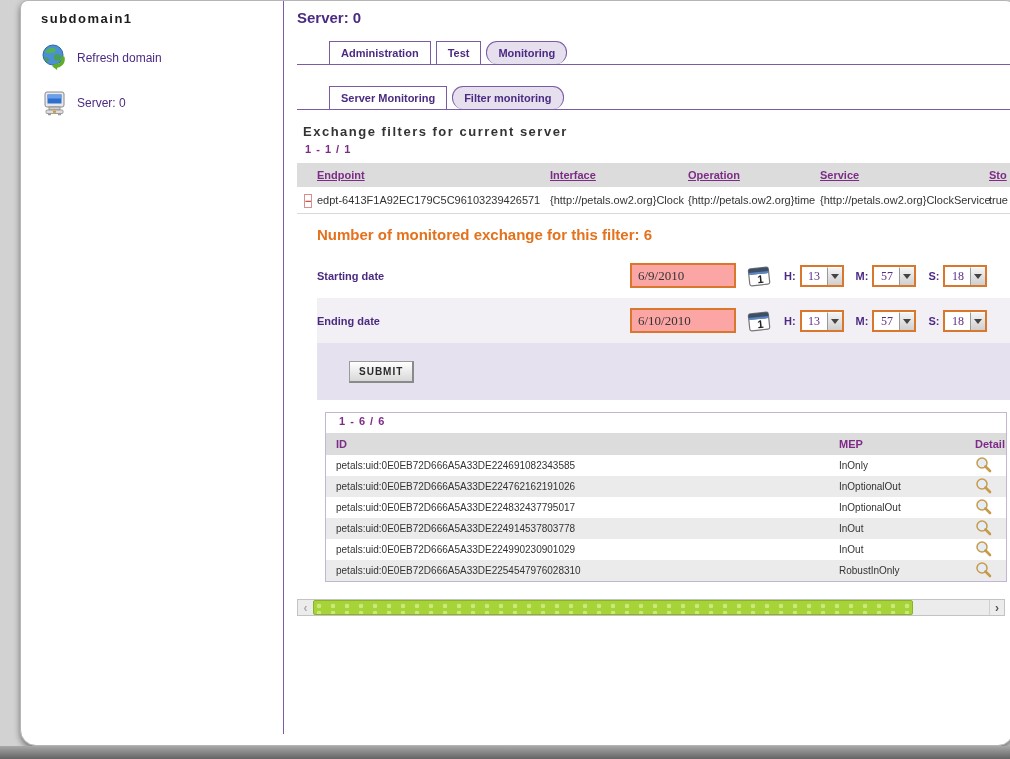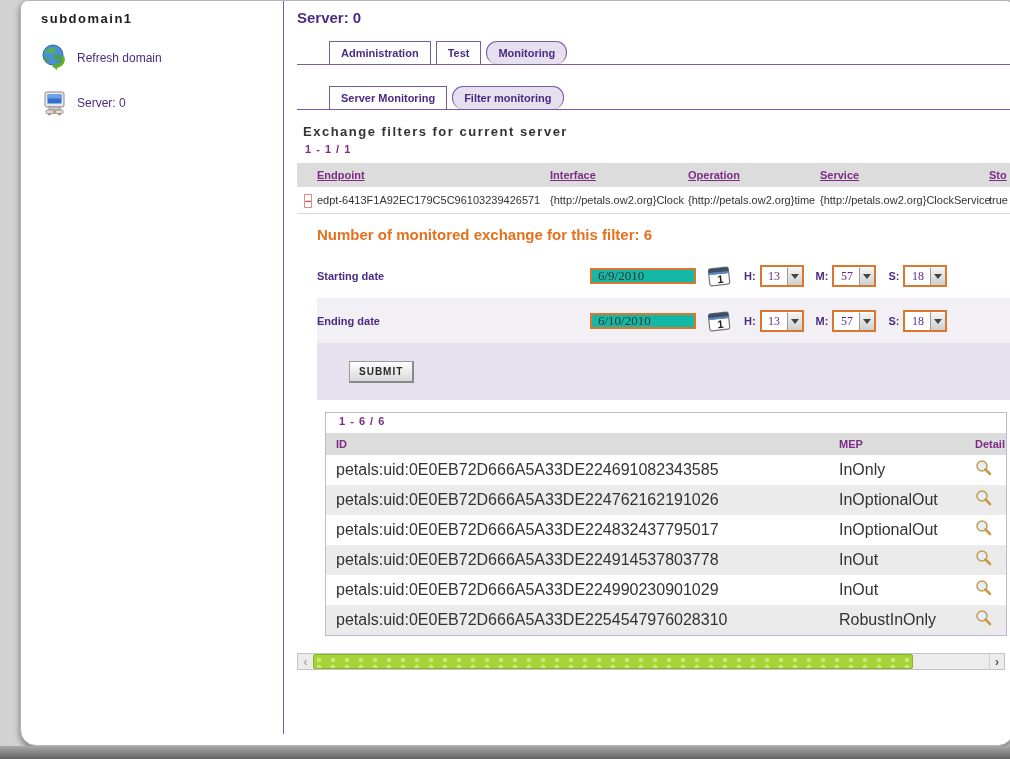--- a/index.html
+++ b/index.html
@@ -60,22 +60,22 @@
     color:#cc4a3a; font-size:11px; line-height:9px; text-align:center; cursor:pointer; font-weight:bold;
   }
 
   
   .panel { margin-left:20px; width:697px; }
   .orange-note { padding:12px 0 10px 0; font-size:15px; font-weight:bold; color:#e4711c; }
   .date-row { display:flex; align-items:center; height:45px; }
   .date-row.alt { background:#f2f0f4; }
   .date-label { width:273px; text-align:left; font-size:11px; font-weight:bold; color:#4b2b82; padding-right:20px; }
   .date-input {
-    width:106px; height:16px; border:2px solid #d9782d; background:#14b8a6;
-    font-family:"Liberation Serif", serif; font-size:13px; color:#333; padding:2px 6px; outline:none;
+    width:106px; height:25px; border:2px solid #d9782d; background:#fca5a5;
+    font-family:"Liberation Serif", serif; font-size:13px; color:#333; padding:2px 6px; outline:none;margin-left:40px;
   }
   .cal-btn { margin-left:10px; width:26px; height:24px; background:none; border:none; cursor:pointer; }
   .hms-label { font-size:11px; font-weight:bold; color:#4b2b82; margin:0 4px 0 12px; }
   .sel { display:inline-flex; border:2px solid #d9782d; background:#fff; height:22px; width:44px; cursor:pointer; }
   .sel .val { flex:1; font-family:"Liberation Serif", serif; font-size:12px; color:#5b2d8b; text-align:center; line-height:18px; }
   .sel .btn {
     width:15px; background:linear-gradient(#f4f4f4,#cfcfcf);
     border-left:1px solid #999; border-top:1px solid #fff;
     display:flex; align-items:center; justify-content:center;
   }
@@ -90,21 +90,21 @@
   }
 
   
   .ex-box { margin:12px 0 0 8px; width:682px; border:1px solid #c2b6d4; background:#fff; overflow:hidden; }
   .ex-title { padding:7px 0 2px 9px; font-size:13px; font-weight:bold; color:#333; letter-spacing:1.5px; }
   .ex-pagination { padding:2px 0 6px 13px; font-size:11px; font-weight:bold; color:#7d2b87; letter-spacing:1px; }
   .erow { display:grid; grid-template-columns:513px 136px 33px; align-items:center; }
   .ehead { background:#dcdcdc; height:22px; }
   .ehead .hcell { font-size:11px; font-weight:bold; color:#7d2b87; white-space:nowrap; cursor:pointer; }
   .ehead .hcell:first-child { padding-left:10px; }
-  .edata { height:30px; font-size:16px; color:#333; }
+  .edata { height:21px; font-size:10px; color:#333; }
   .edata:nth-child(even) { background:#ebebeb; }
   .edata .id { padding-left:10px; white-space:nowrap; }
   .edata .detail { cursor:pointer; }
 
   
   .hscroll {
     margin-top:17px; width:708px; height:17px; position:relative;
     background:#ececec; border:1px solid #c3c3c3; display:flex; align-items:stretch;
   }
   .hs-arrow { width:15px; display:flex; align-items:center; justify-content:center; font-size:12px; font-weight:bold; cursor:pointer; }

